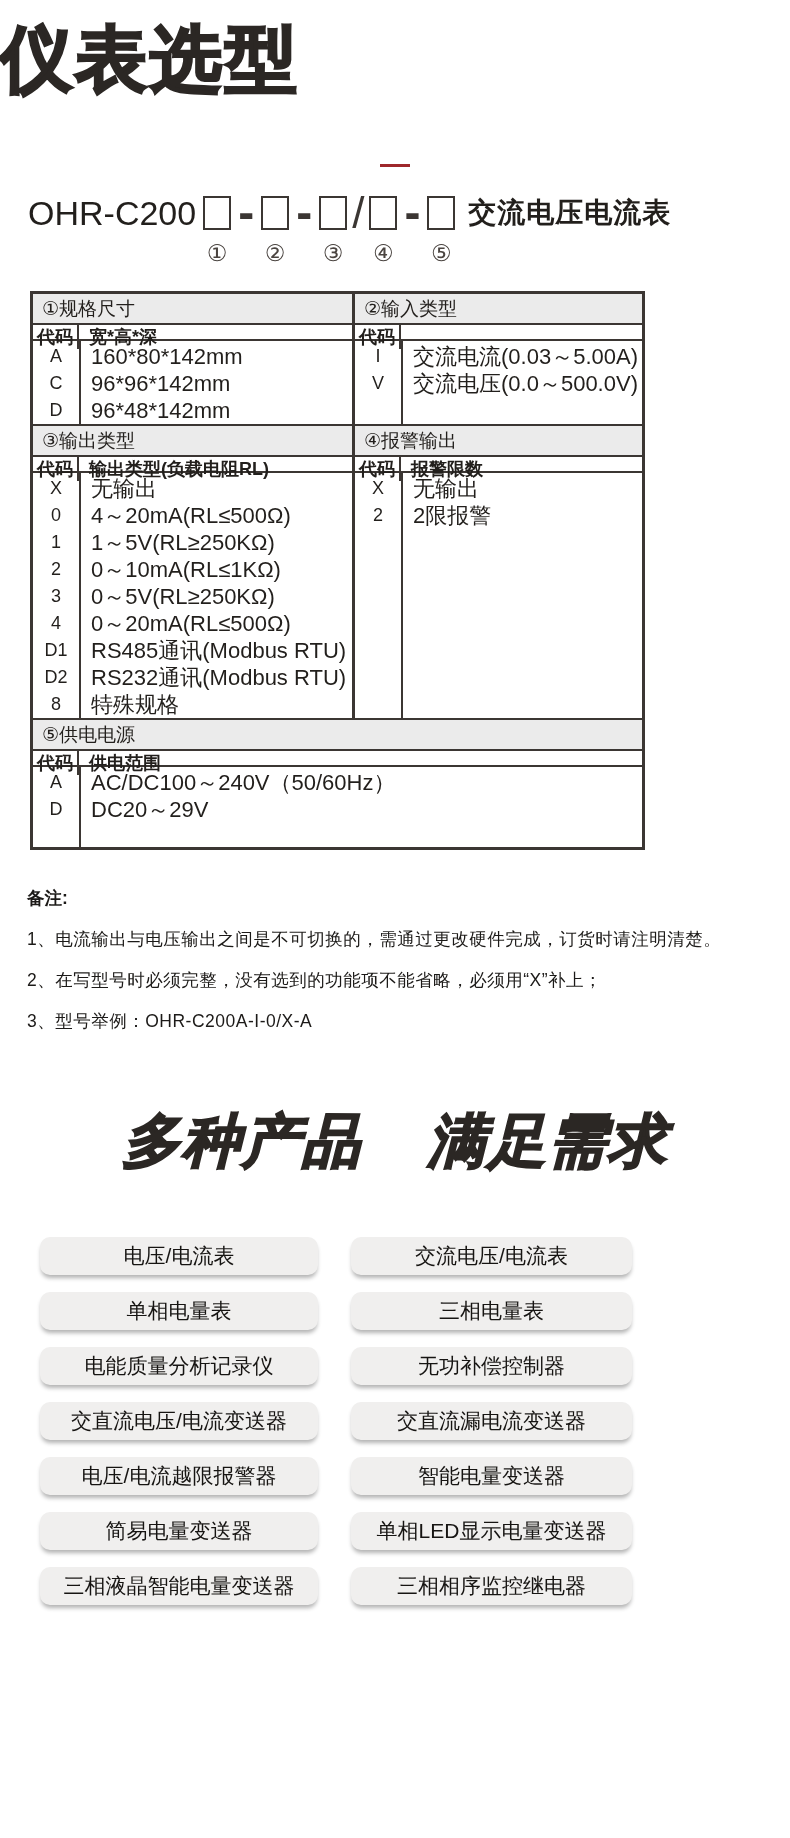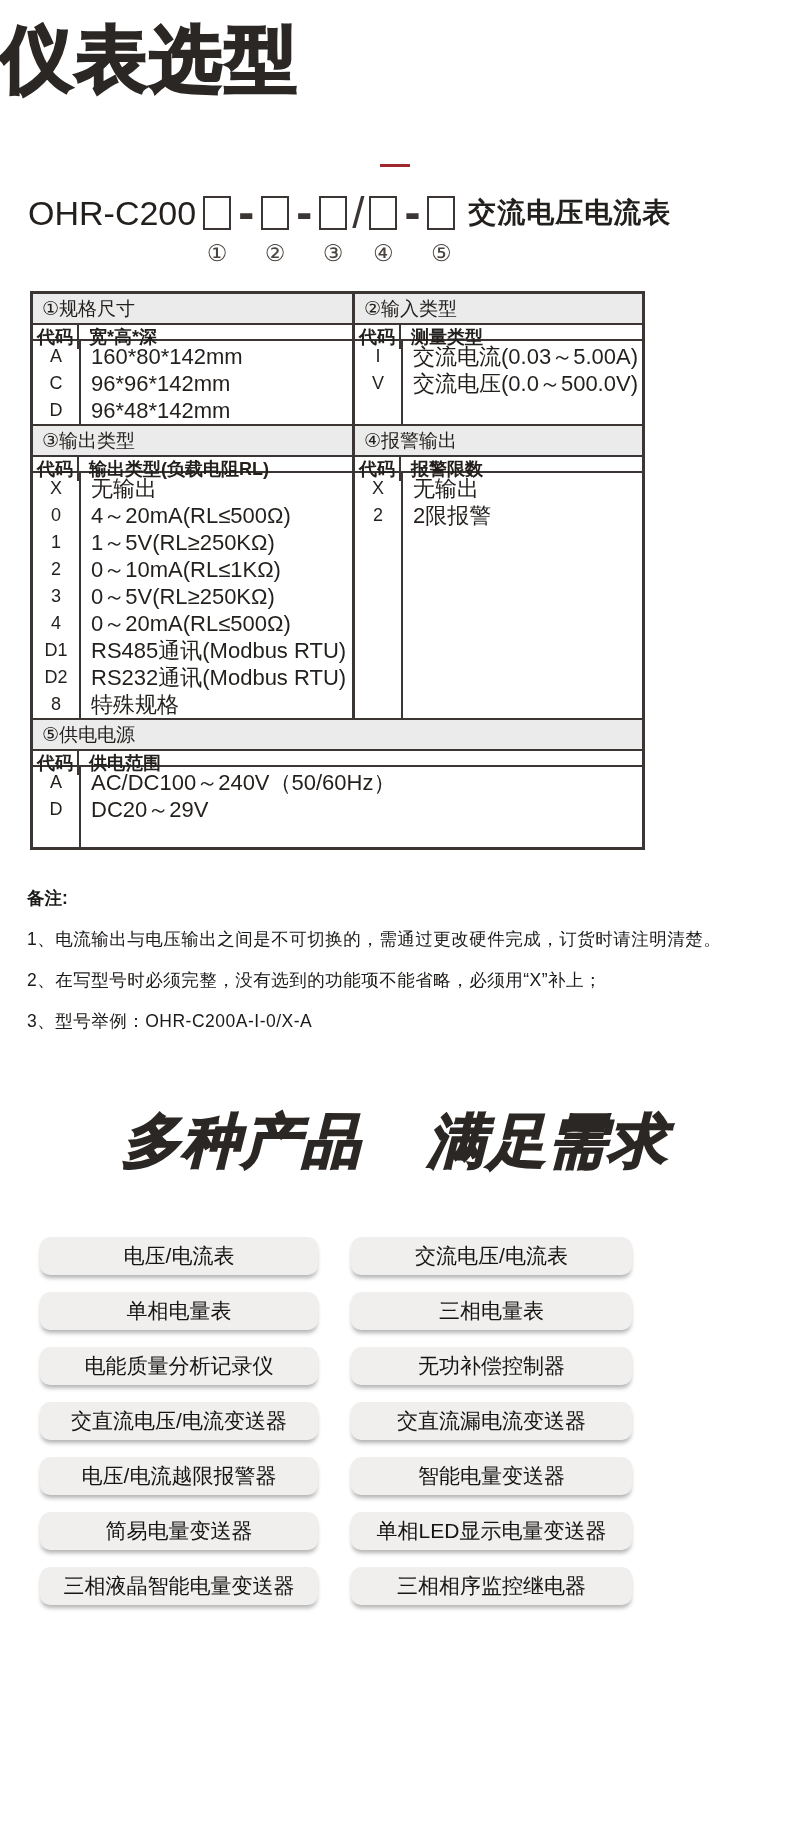--- a/index.html
+++ b/index.html
@@ -144,21 +144,20 @@
             <span class="c1">C</span>
             <span class="c2">96*96*142mm</span>
             <span class="c1">D</span>
             <span class="c2">96*48*142mm</span>
           </div>
         </div>
         <div class="thalf right">
           <div class="t-title">②输入类型</div>
           <div class="t-colhead">
             <span class="c1">代码</span>
-            <span class="c2">测量类型</span>
           </div>
           <div class="t-body">
             <span class="c1">I</span>
             <span class="c2">交流电流(0.03～5.00A)</span>
             <span class="c1">V</span>
             <span class="c2">交流电压(0.0～500.0V)</span>
           </div>
         </div>
       </div>
       <div class="tsection">

